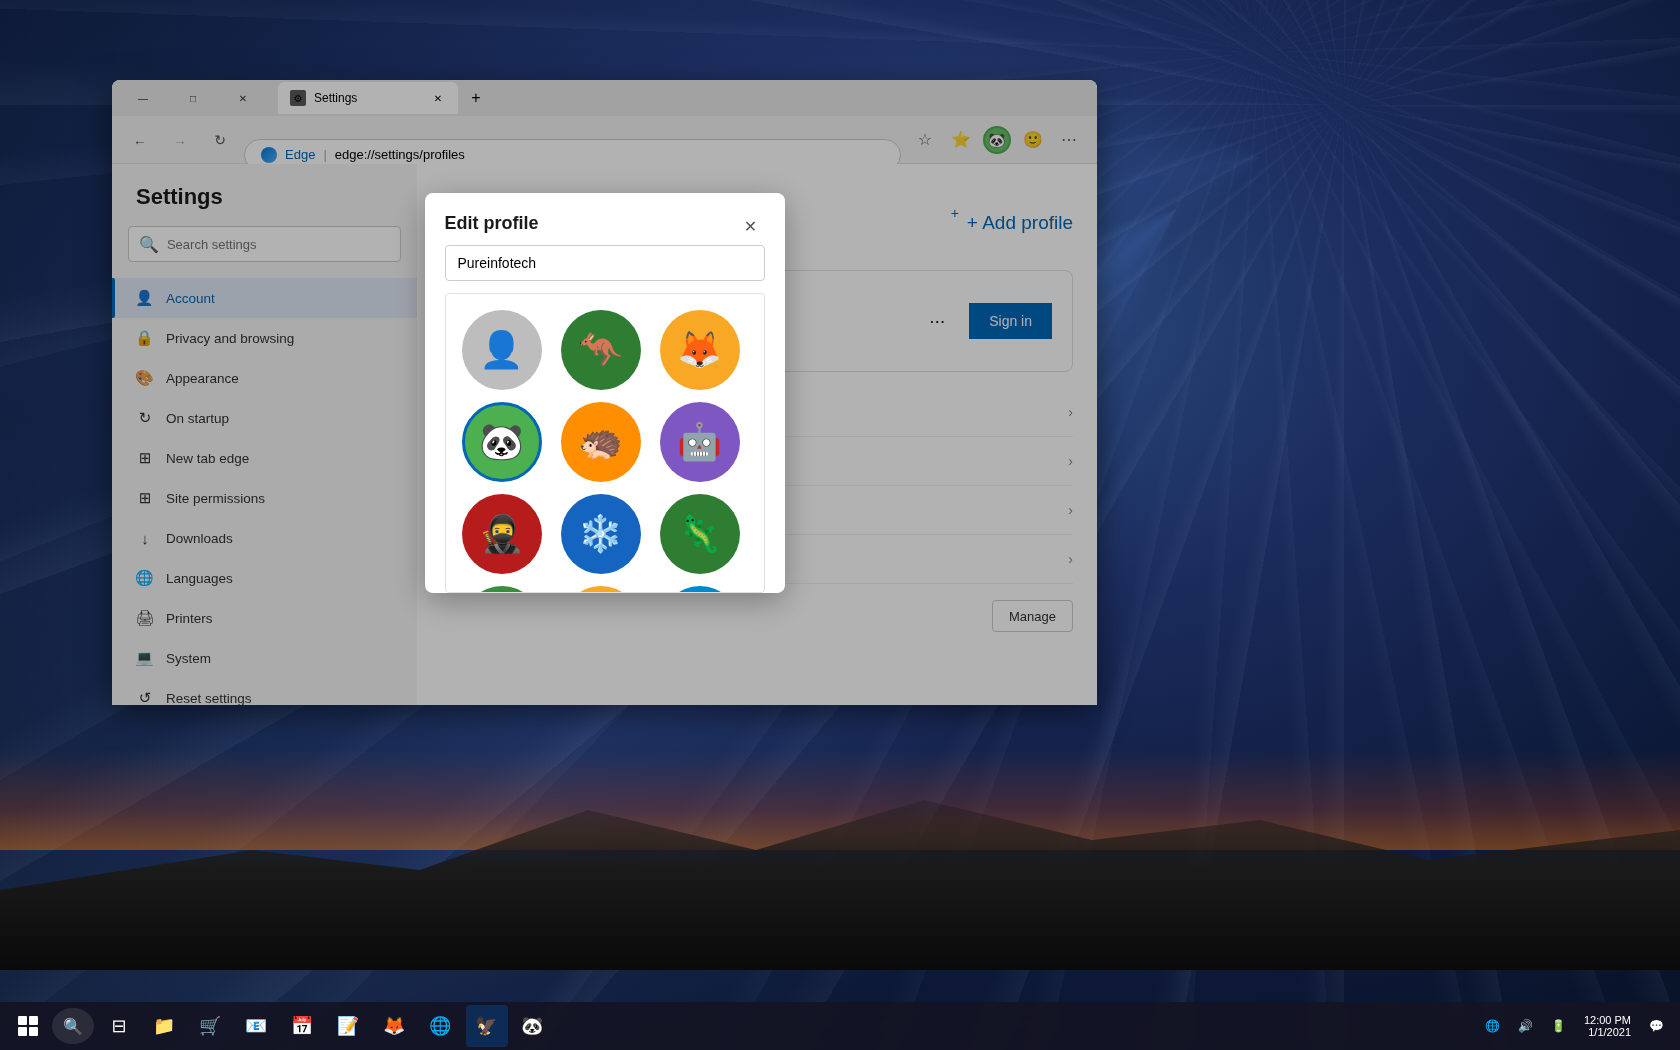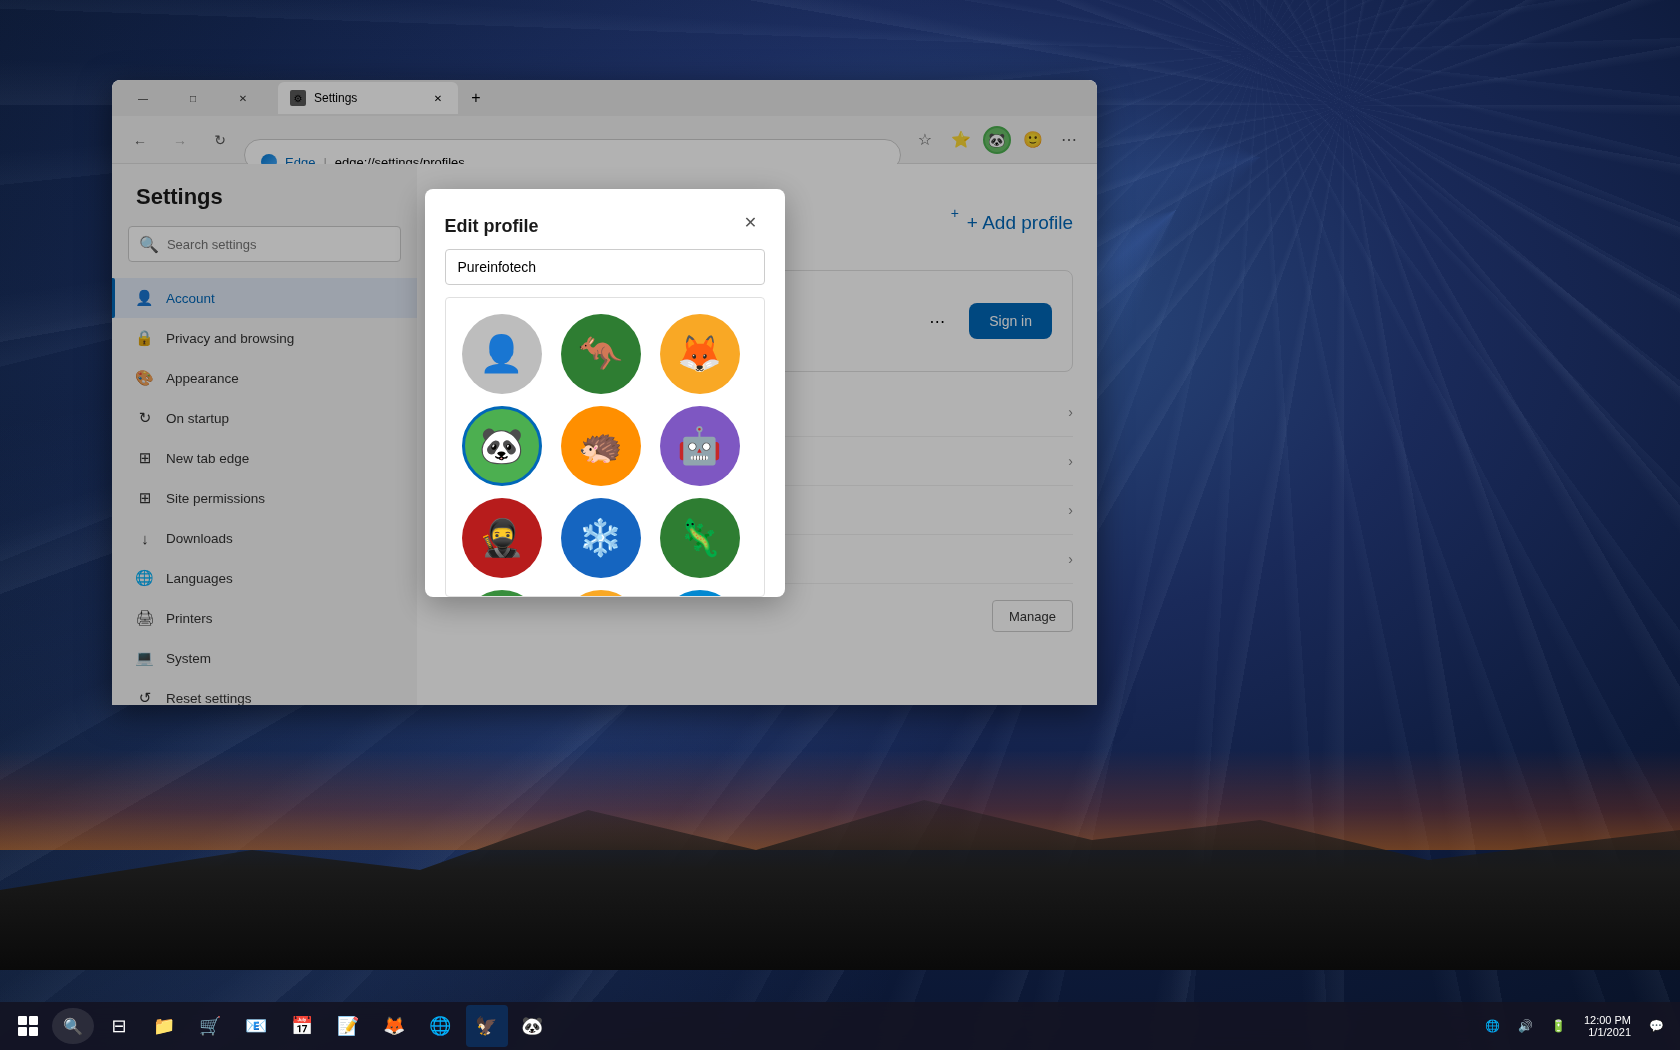--- a/index.html
+++ b/index.html
@@ -171,21 +171,21 @@
     .nav-btn:disabled { color: #aaa; cursor: default; }
     .address-input {
       flex: 1;
       height: 32px;
       border: 1px solid #ccc;
       border-radius: 16px;
       padding: 0 16px;
       font-size: 13px;
       background: #fff;
       display: flex;
-      align-items: flex-end;
+      align-items: center;
       gap: 8px;
       margin-top: 30px;
     }
     .edge-logo-small {
       width: 16px;
       height: 16px;
       background: linear-gradient(135deg, #0078d4, #50b0ff);
       border-radius: 50%;
       flex-shrink: 0;
     }
@@ -326,23 +326,23 @@
     }
     .dialog {
       background: #fff;
       border-radius: 8px;
       width: 360px;
       box-shadow: 0 8px 32px rgba(0,0,0,0.3);
       overflow: hidden;
     }
     .dialog-header {
       display: flex;
-      align-items: flex-end;
+      align-items: flex-start;
       justify-content: space-between;
-      padding: 20px 20px 12px;
+      padding: 20px 20px 4px;
     }
     .dialog-title {
       font-size: 18px;
       font-weight: 600;
       color: #1a1a1a;
     }
     .dialog-close-btn {
       width: 28px;
       height: 28px;
       border: none;
@@ -460,21 +460,21 @@
     .profile-card-name {
       font-size: 16px;
       font-weight: 600;
     }
     .sign-in-btn {
       height: 36px;
       padding: 0 20px;
       background: #0067b8;
       color: #fff;
       border: none;
-      border-radius: 8px;
+      border-radius: 0;
       font-size: 14px;
       cursor: pointer;
     }
     .more-options-btn {
       width: 32px;
       height: 32px;
       border: none;
       background: transparent;
       cursor: pointer;
       border-radius: 4px;

